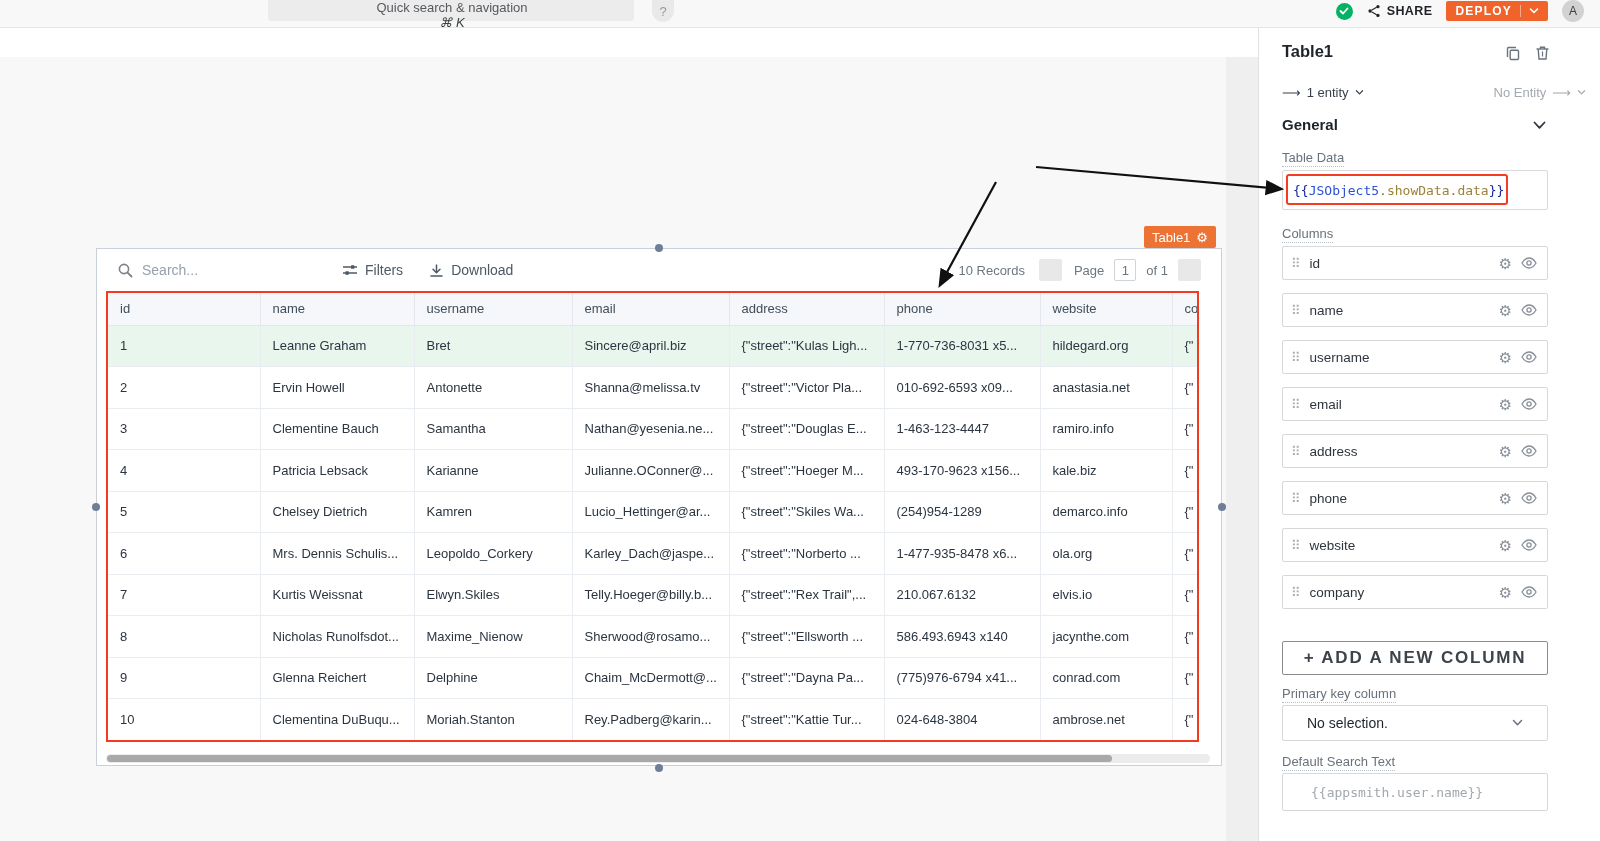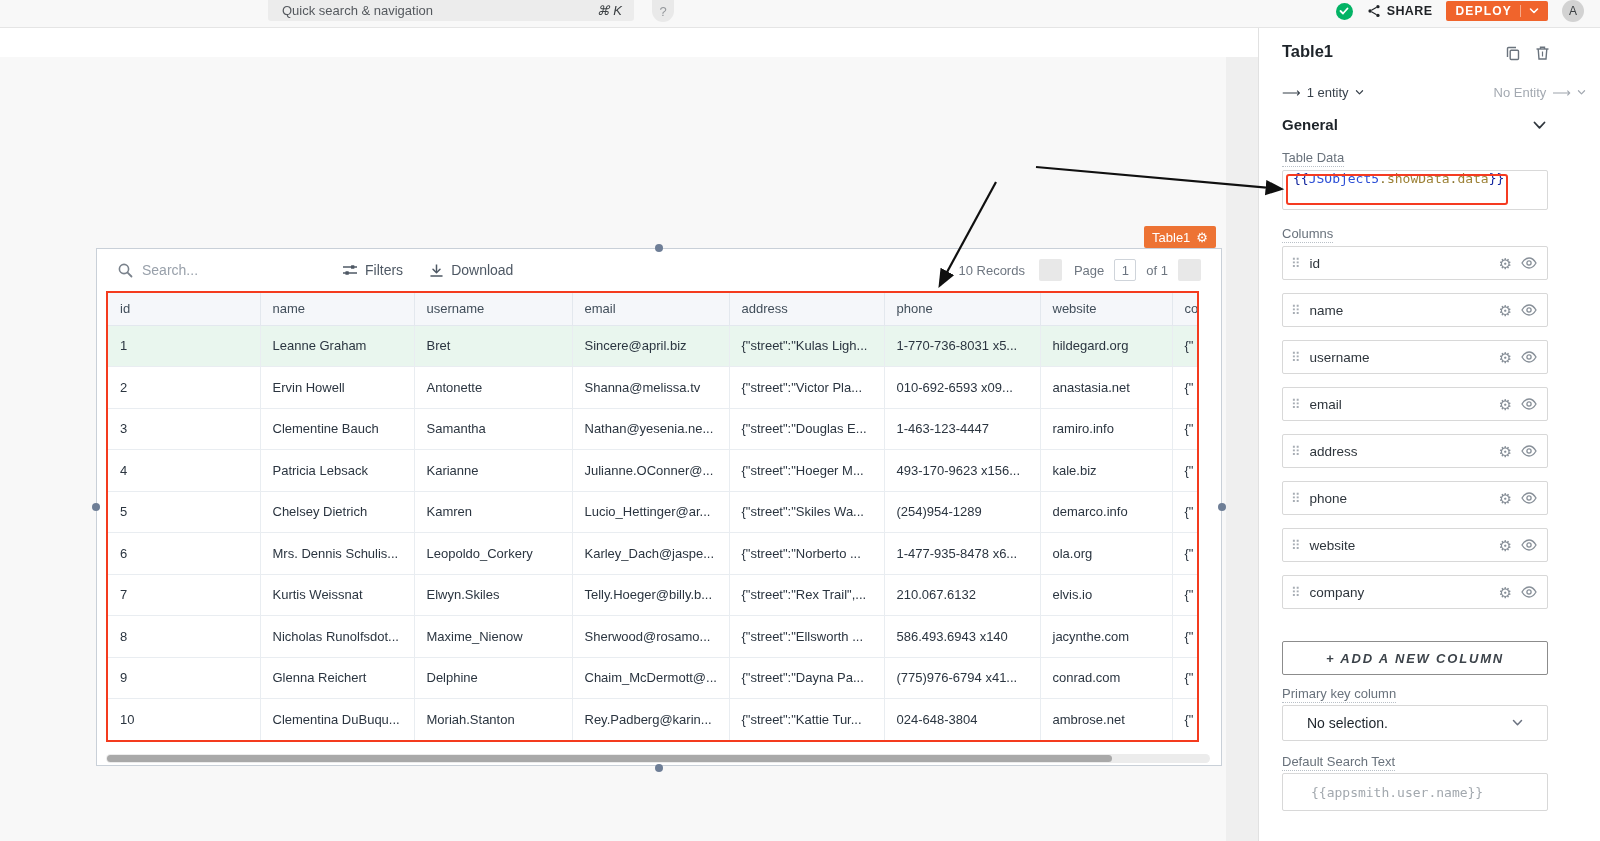--- a/index.html
+++ b/index.html
@@ -2,21 +2,21 @@
 <html><head>
 <meta charset="utf-8">
 <style>
   * { margin:0; padding:0; box-sizing:border-box; }
   html,body { width:1600px; height:841px; background:#fff; font-family:"Liberation Sans", sans-serif; }
   .stage { position:relative; width:1600px; height:841px; overflow:hidden; background:#fff; }
 
   
   .topbar { position:absolute; left:0; top:0; width:1600px; height:28px; background:#f8f8f8; border-bottom:1px solid #e5e5e5; }
   .searchpill { position:absolute; left:268px; top:0; width:366px; height:21px; background:#ececec; border-radius:0 0 3px 3px;
-                display:flex; align-items:center; padding:0 12px 0 14px; cursor:pointer; }
+                display:flex; align-items:center; padding:0 12px 0 14px; cursor:pointer;flex-direction:column; }
   .searchpill .ph { font-size:13px; color:#55595e; flex:1; }
   .searchpill .kbd { font-size:13px; color:#3c4043; font-style:italic; }
   .helpbtn { position:absolute; left:652px; top:0; width:22px; height:22px; border-radius:0 0 11px 11px; background:#e9e9e9;
              display:flex; align-items:center; justify-content:center; font-size:13px; color:#95989c; cursor:pointer; }
   .tb-right { position:absolute; right:16px; top:0; height:22px; display:flex; align-items:center; gap:14px; }
   .checkdot { width:17px; height:17px; border-radius:50%; background:#03b365; display:flex; align-items:center; justify-content:center; }
   .sharebtn { display:flex; align-items:center; gap:6px; cursor:pointer;justify-content:center; }
   .sharebtn span { font-size:12.5px; font-weight:bold; color:#1f2226; letter-spacing:.4px; }
   .deploybtn { height:20px; background:#f0642c; border-radius:2px; display:flex; align-items:center; padding:0 9px; gap:8px; cursor:pointer; }
   .deploybtn .lbl { color:#fff; font-size:12px; font-weight:bold; letter-spacing:1.2px; }
@@ -68,31 +68,31 @@
   
   .panel { position:absolute; left:1258px; top:28px; width:342px; height:813px; background:#fff; border-left:1px solid #e1e1e1; z-index:10; }
   .p-abs { position:absolute; }
   .p-title { font-size:16.5px; font-weight:600; color:#1d2329; }
   .p-icon { color:#6a737d; cursor:pointer; }
   .p-entityrow { display:flex; align-items:center; gap:6px; font-size:13px; color:#39424c; cursor:pointer; }
   .p-entityrow.muted { color:#a3a9b1; }
   .p-section { font-size:15px; font-weight:600; color:#1d2329; }
   .p-label { font-size:13px; color:#69727c; border-bottom:1px dotted #b9c0c7; padding-bottom:1px; display:inline-block; }
   .codebox { left:23px; width:266px; height:40px; border:1px solid #d9d9d9; border-radius:2px; background:#fff;
-             display:flex; padding:0 10px; font-family:"DejaVu Sans Mono",monospace; font-size:13px; cursor:text; }
+             display:flex; align-items:center; padding:0 10px; font-family:"DejaVu Sans Mono",monospace; font-size:13px; cursor:text; }
   .redrect { left:27px; width:222px; height:31px; border:2.5px solid #f53b21; border-radius:3px; pointer-events:none; z-index:12; }
   .colitem { left:23px; width:266px; height:34px; border:1px solid #d8d8d8; border-radius:2px; background:#fff;
              display:flex; align-items:center; gap:9px; padding:0 10px 0 8px; }
   .colitem .drag { font-size:13px; color:#a7adb4; cursor:grab; }
   .colitem .nm { flex:1; font-size:13.5px; color:#2e353c; }
   .colitem .gear { font-size:15px; color:#878f98; cursor:pointer; line-height:1; }
   .colitem .eye { cursor:pointer; display:flex; }
   .addbtn { left:23px; width:266px; height:34px; border:1px solid #8c8c8c; border-radius:2px; background:#fff; cursor:pointer;
-            font-size:13px; font-weight:600; letter-spacing:1.8px; color:#3c434a; display:flex; align-items:center; justify-content:center;
-            font-family:"Liberation Sans",sans-serif;font-style:italic; }
+            font-size:17px; font-weight:600; letter-spacing:1.8px; color:#3c434a; display:flex; align-items:center; justify-content:center;
+            font-family:"Liberation Sans",sans-serif; }
   .selectbox { left:23px; width:266px; height:36px; border:1px solid #d8d8d8; border-radius:2px; background:#fff; cursor:pointer;
                display:flex; align-items:center; padding:0 24px; }
   .selectbox span { flex:1; font-size:14px; color:#1d242b; }
   .textinput { left:23px; width:266px; height:38px; border:1px solid #d8d8d8; border-radius:2px; background:#fff;
                font-family:"DejaVu Sans Mono",monospace; font-size:13px; padding:0 28px; color:#3a4149; }
   .textinput::placeholder { color:#a2a8ae; }
   svg.ic { display:block; }
 </style>
 </head>
 <body>

